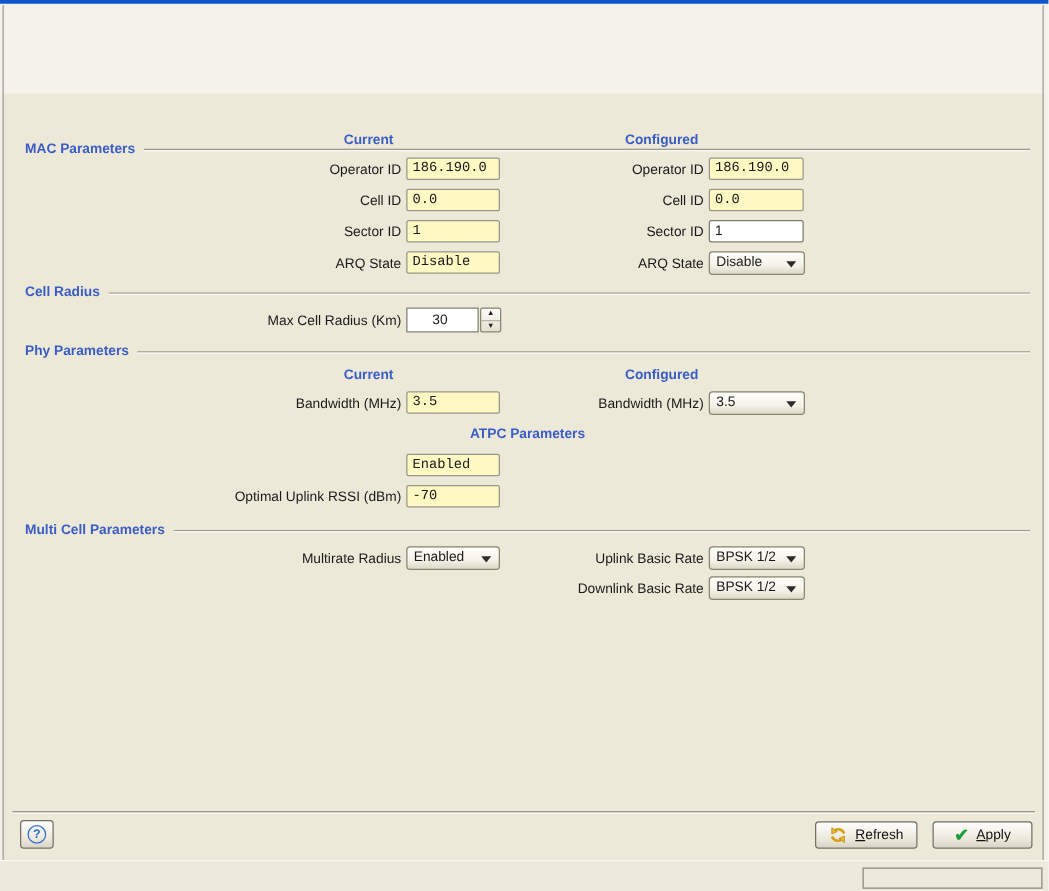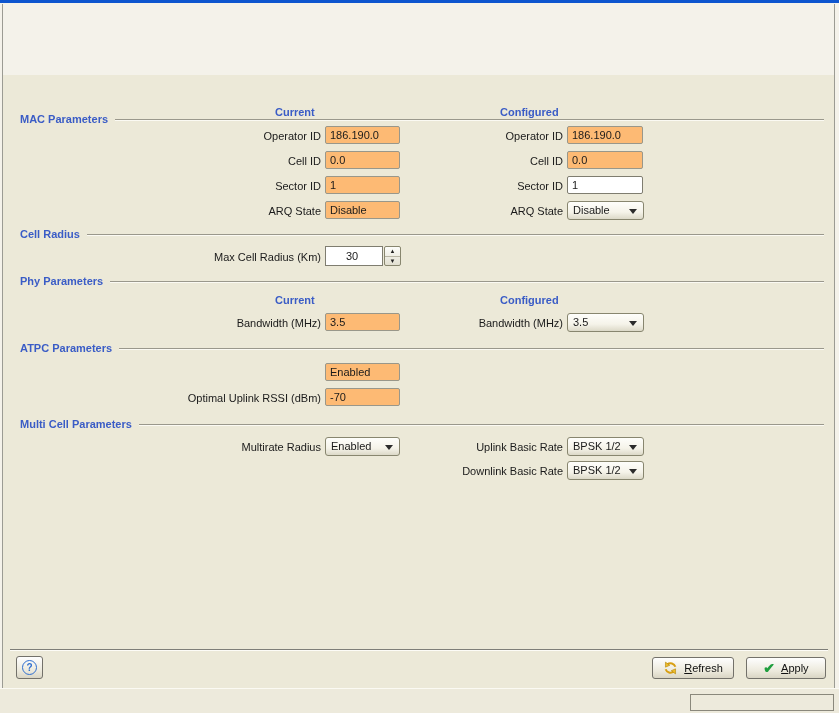--- a/index.html
+++ b/index.html
@@ -31,21 +31,21 @@
   .sec .rule { flex:1; margin-left:7px; margin-top:2px; height:0; border-top:1px solid #9a988c; border-bottom:1px solid #fbfaf3; }
   .colhead { position:absolute; font-weight:bold; color:#3a5cc6; height:13px; line-height:13px; }
   
   .lblA { position:absolute; left:40px;  width:278px; text-align:right; padding-right:0; }
   .lblB { position:absolute; left:304px; width:256px; text-align:right; }
   
   .fld {
     position:absolute; padding-left:4px; overflow:hidden; white-space:nowrap;
     border-radius:2px; line-height:16px;
   }
-  .fld.ro   { background:#fdba74; border:1px solid #99978a; }
+  .fld.ro   { background:#fef9c3; border:1px solid #99978a;font-family:Liberation Mono, monospace; }
   .fld.edit { background:#ffffff; border:1px solid #7f7d70; }
   .combo {
     position:absolute; border:1px solid #88866f; border-radius:3px;
     background:linear-gradient(#fefefb, #f5f3e9 60%, #dcd9c8);
     padding-left:5px; line-height:17px; overflow:hidden; white-space:nowrap;
   }
   .combo .arrow {
     position:absolute; right:6px; top:7px; width:0; height:0;
     border-left:4px solid transparent; border-right:4px solid transparent;
     border-top:5px solid #2b2b2b;
@@ -142,21 +142,21 @@
     <div class="colhead" style="left:272px; top:219px;">Current</div>
     <div class="colhead" style="left:497px; top:219px;">Configured</div>
     <div class="lblA" style="top:239px; line-height:18px;">Bandwidth (MHz)</div>
     <div class="fld ro" style="left:322px; top:238px; width:75px; height:18px;">3.5</div>
     <div class="lblB" style="top:239px; line-height:19px;">Bandwidth (MHz)</div>
     <div class="combo" style="left:564px; top:238px; width:77px; height:19px;">
       <span>3.5</span>
       <span class="arrow"></span>
     </div>
 
-    <div class="sec" style="top:266px;">
+    <div class="sec" style="top:266px;flex-direction:column;">
       <span class="sec-title">ATPC Parameters</span>
       <div class="rule"></div>
     </div>
     <div class="fld ro" style="left:322px; top:288px; width:75px; height:18px;">Enabled</div>
     <div class="lblA" style="top:314px; line-height:18px;">Optimal Uplink RSSI (dBm)</div>
     <div class="fld ro" style="left:322px; top:313px; width:75px; height:18px;">-70</div>
 
     <div class="sec" style="top:342px;">
       <span class="sec-title">Multi Cell Parameters</span>
       <div class="rule"></div>

